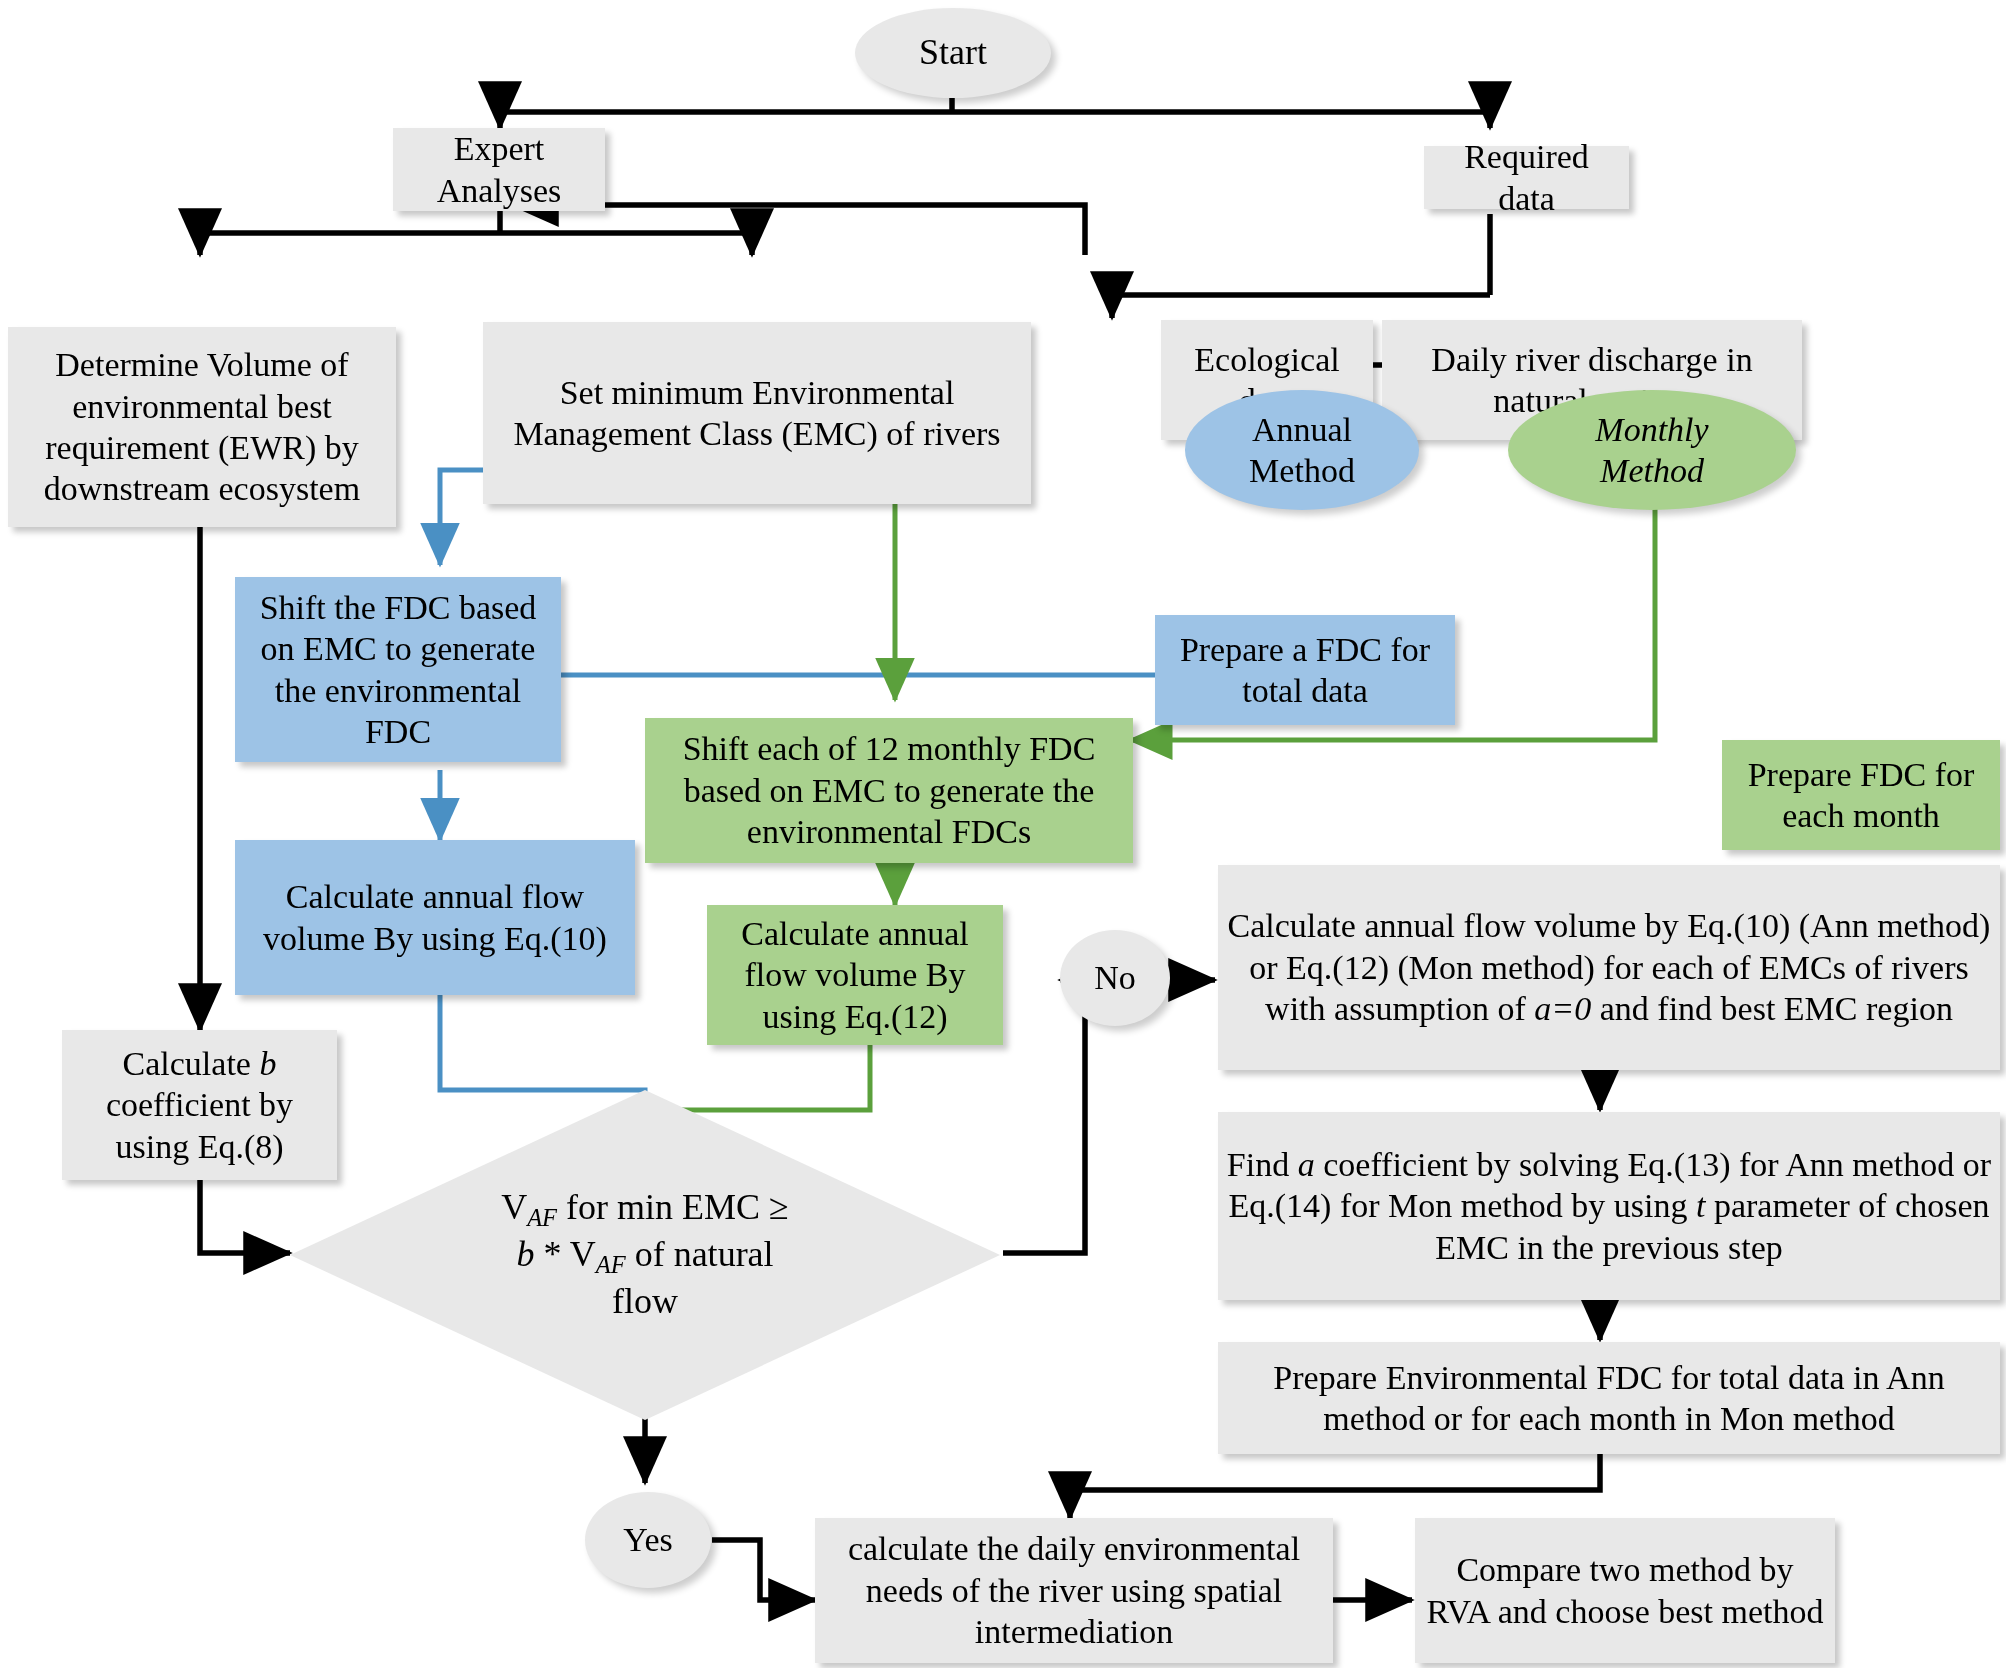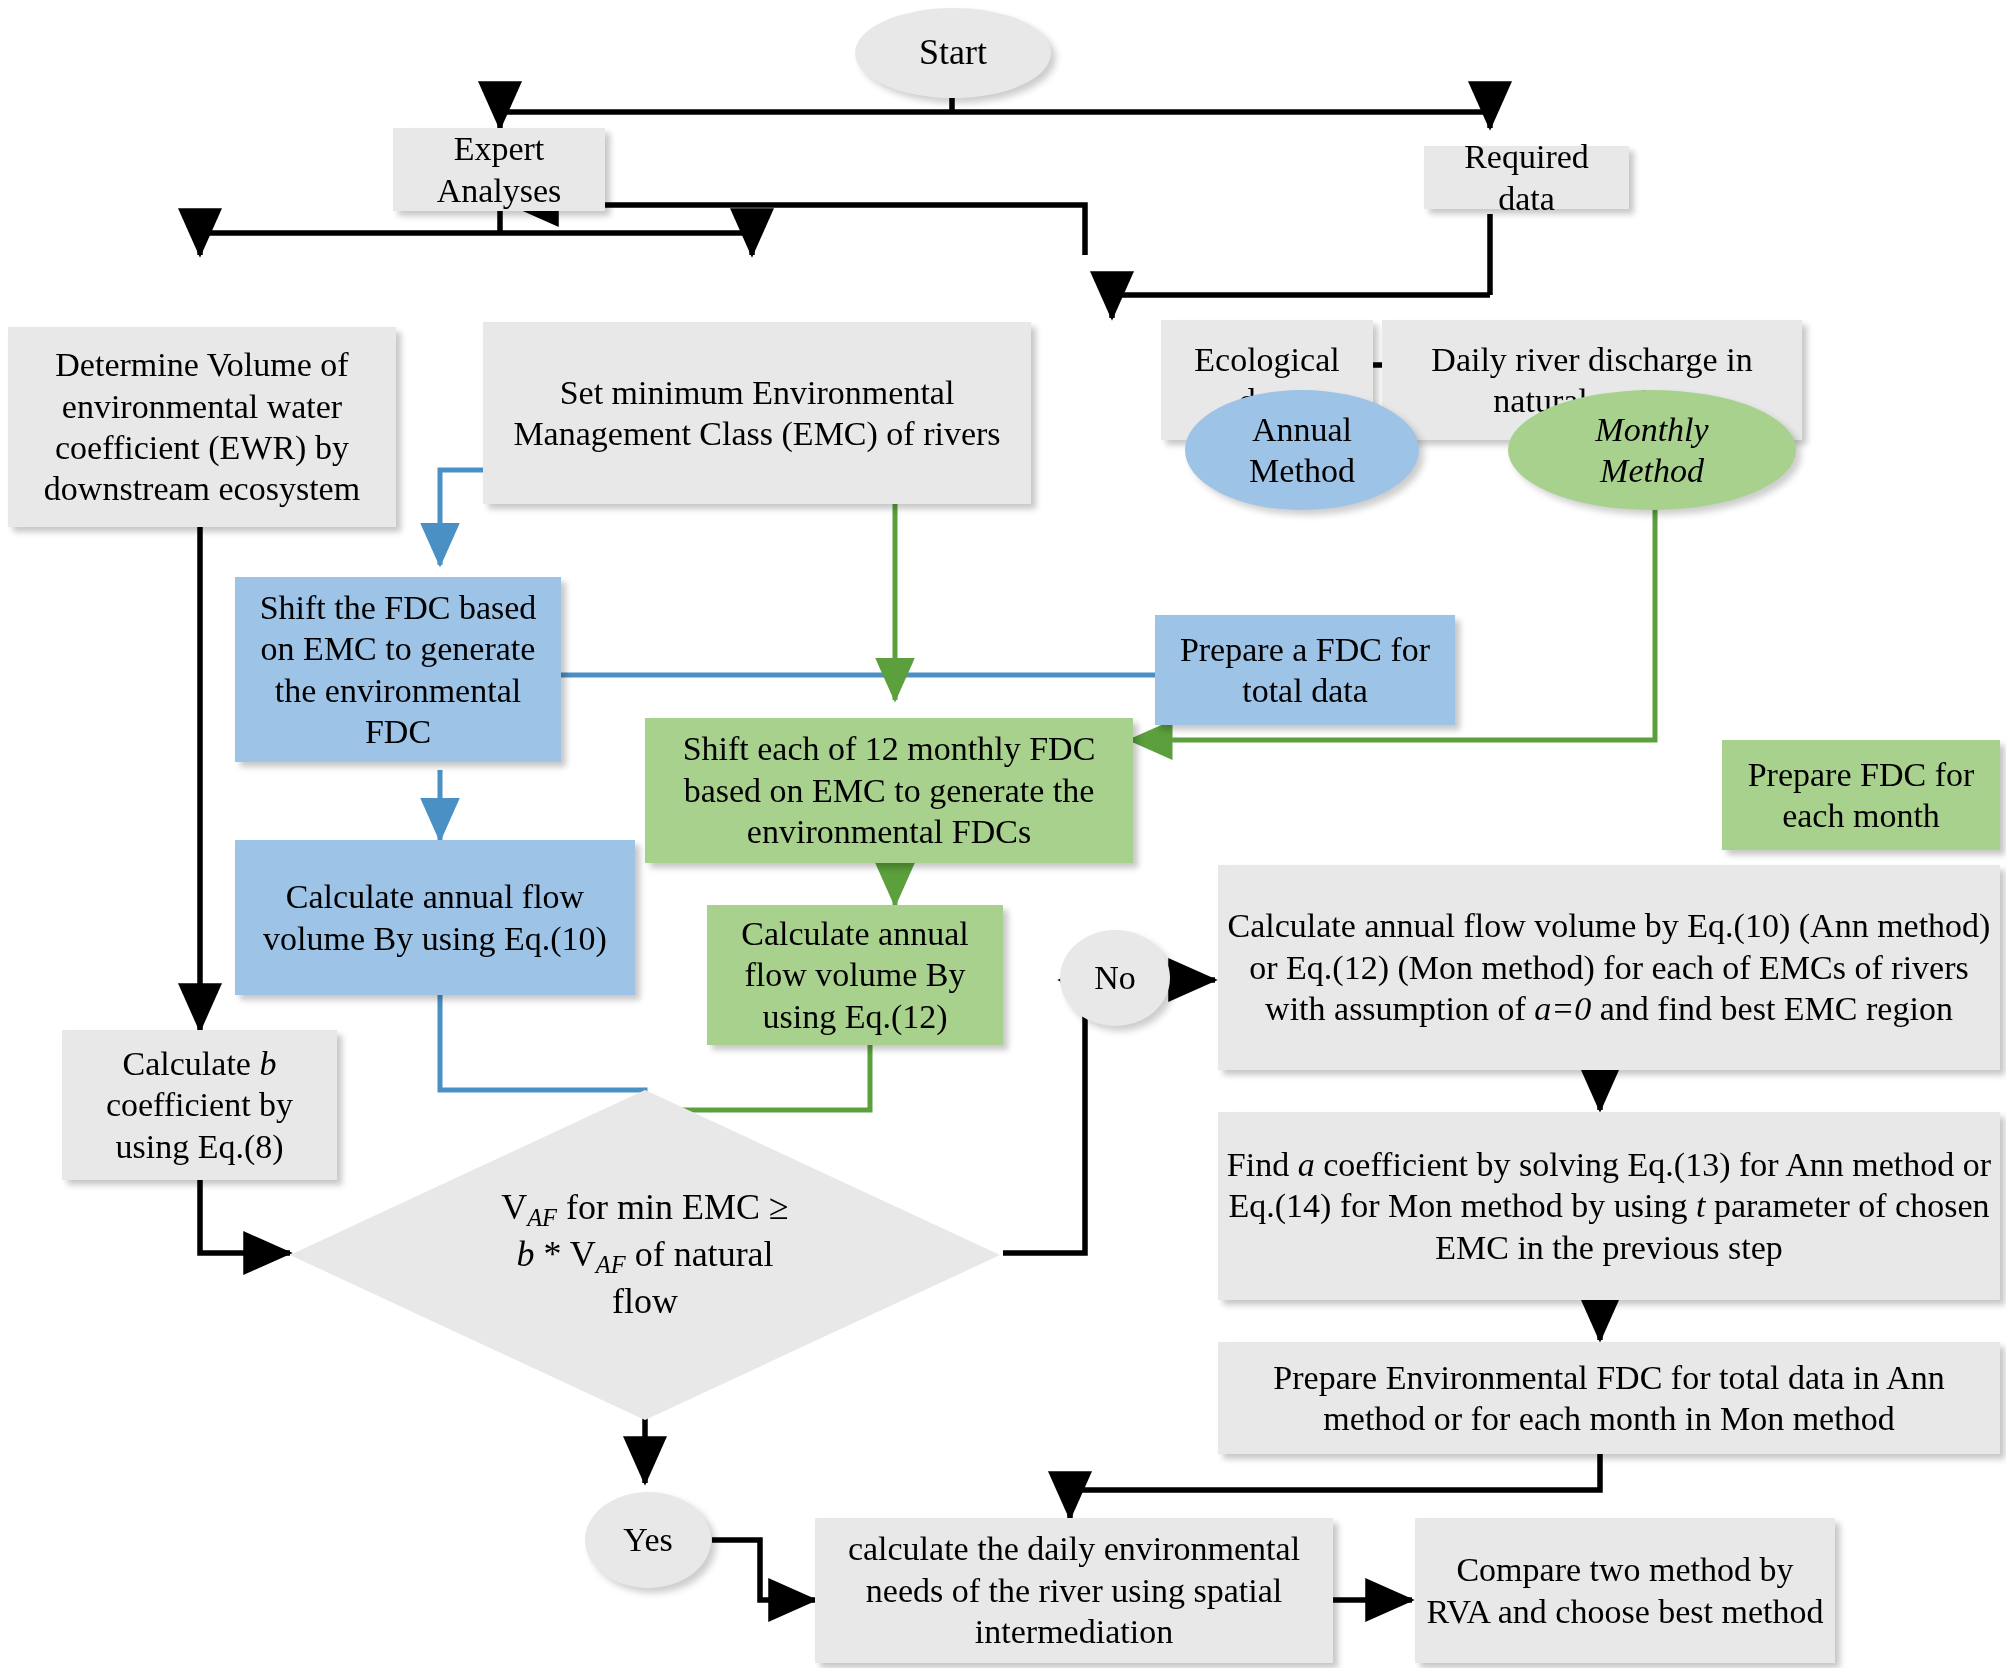--- a/index.html
+++ b/index.html
@@ -138,21 +138,21 @@
     <span class="txt" style="white-space:pre-line;">Expert
 Analyses</span>
   </div>
 
   <div class="node rect fs34" style="left:1424px;top:132px;width:205px;height:63px;margin-top:14px;">
     <span class="txt" style="white-space:pre-line;">Required
 data</span>
   </div>
 
   <div class="node rect fs34" style="left:8px;top:327px;width:388px;height:200px;">
-    <span class="txt">Determine Volume of environmental water coefficient (EWR) by downstream ecosystem</span>
+    <span class="txt">Determine Volume of environmental best requirement (EWR) by downstream ecosystem</span>
   </div>
 
   <div class="node rect fs34" style="left:483px;top:322px;width:548px;height:182px;">
     <span class="txt">Set minimum Environmental Management Class (EMC) of rivers</span>
   </div>
 
   <div class="node rect fs34" style="left:1130px;top:320px;width:212px;height:120px;margin-left:31px;">
     <span class="txt" style="white-space:pre-line;">Ecological
 data</span>
   </div>

